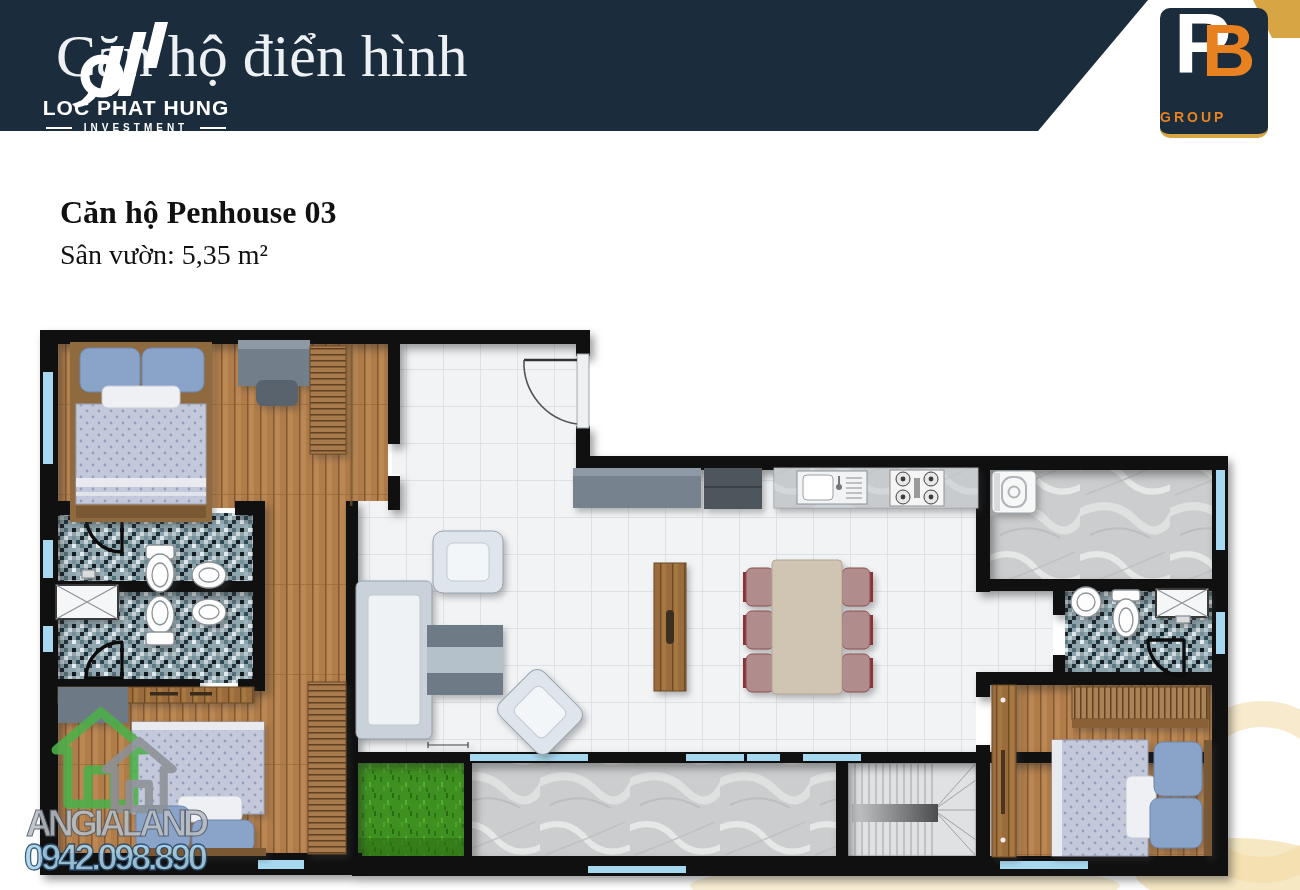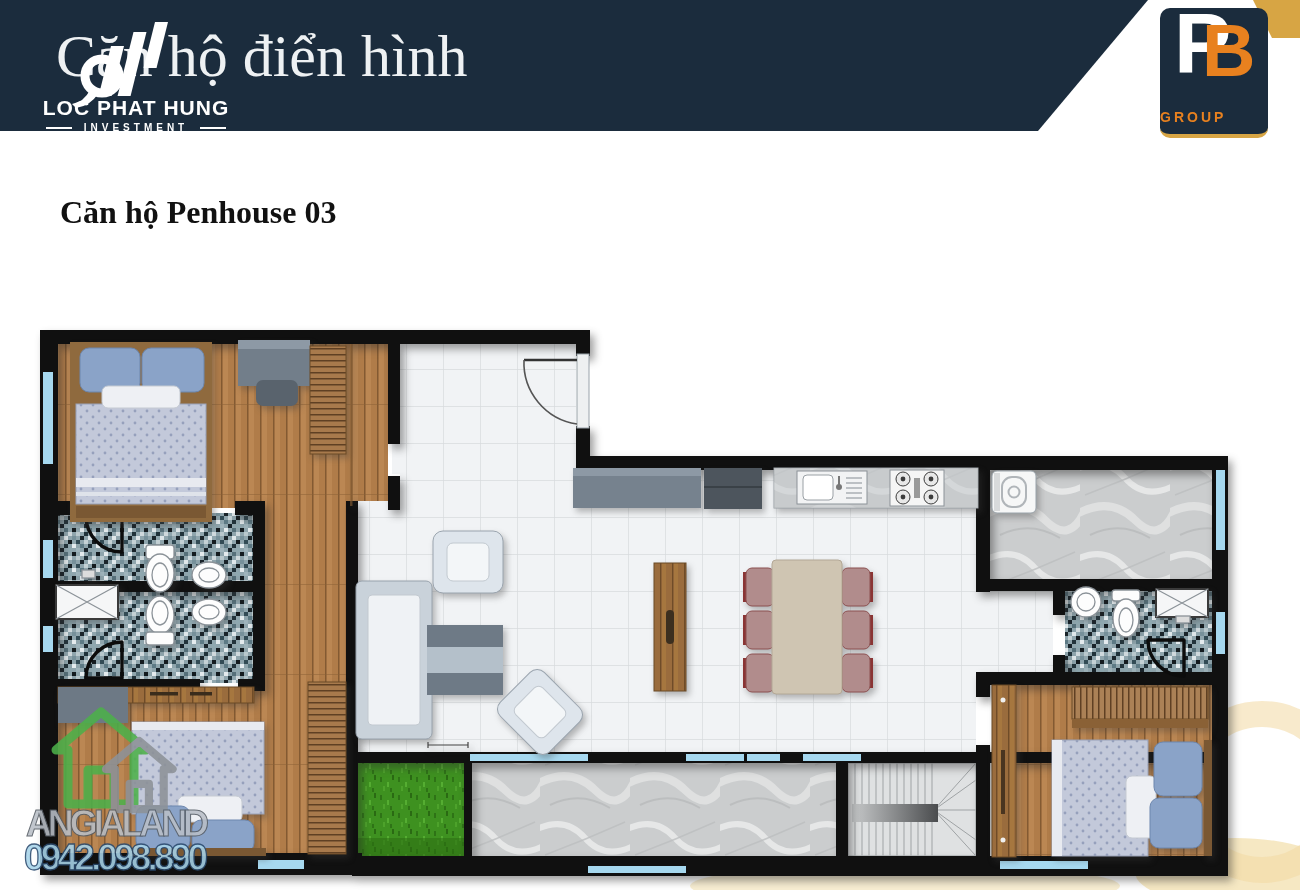--- a/index.html
+++ b/index.html
@@ -388,15 +388,16 @@
   </div>
 
   <div class="pb-logo">
     <span class="pb-p">P</span>
     <span class="pb-b">B</span>
     <span class="pb-group">GROUP</span>
   </div>
 
   <div class="unit-info">
     <p class="unit-name">Căn hộ Penhouse 03</p>
+    <p class="unit-line small">Sân vườn: 5,35 m²</p>
   </div>
 
 </div>
 
 </body></html>

